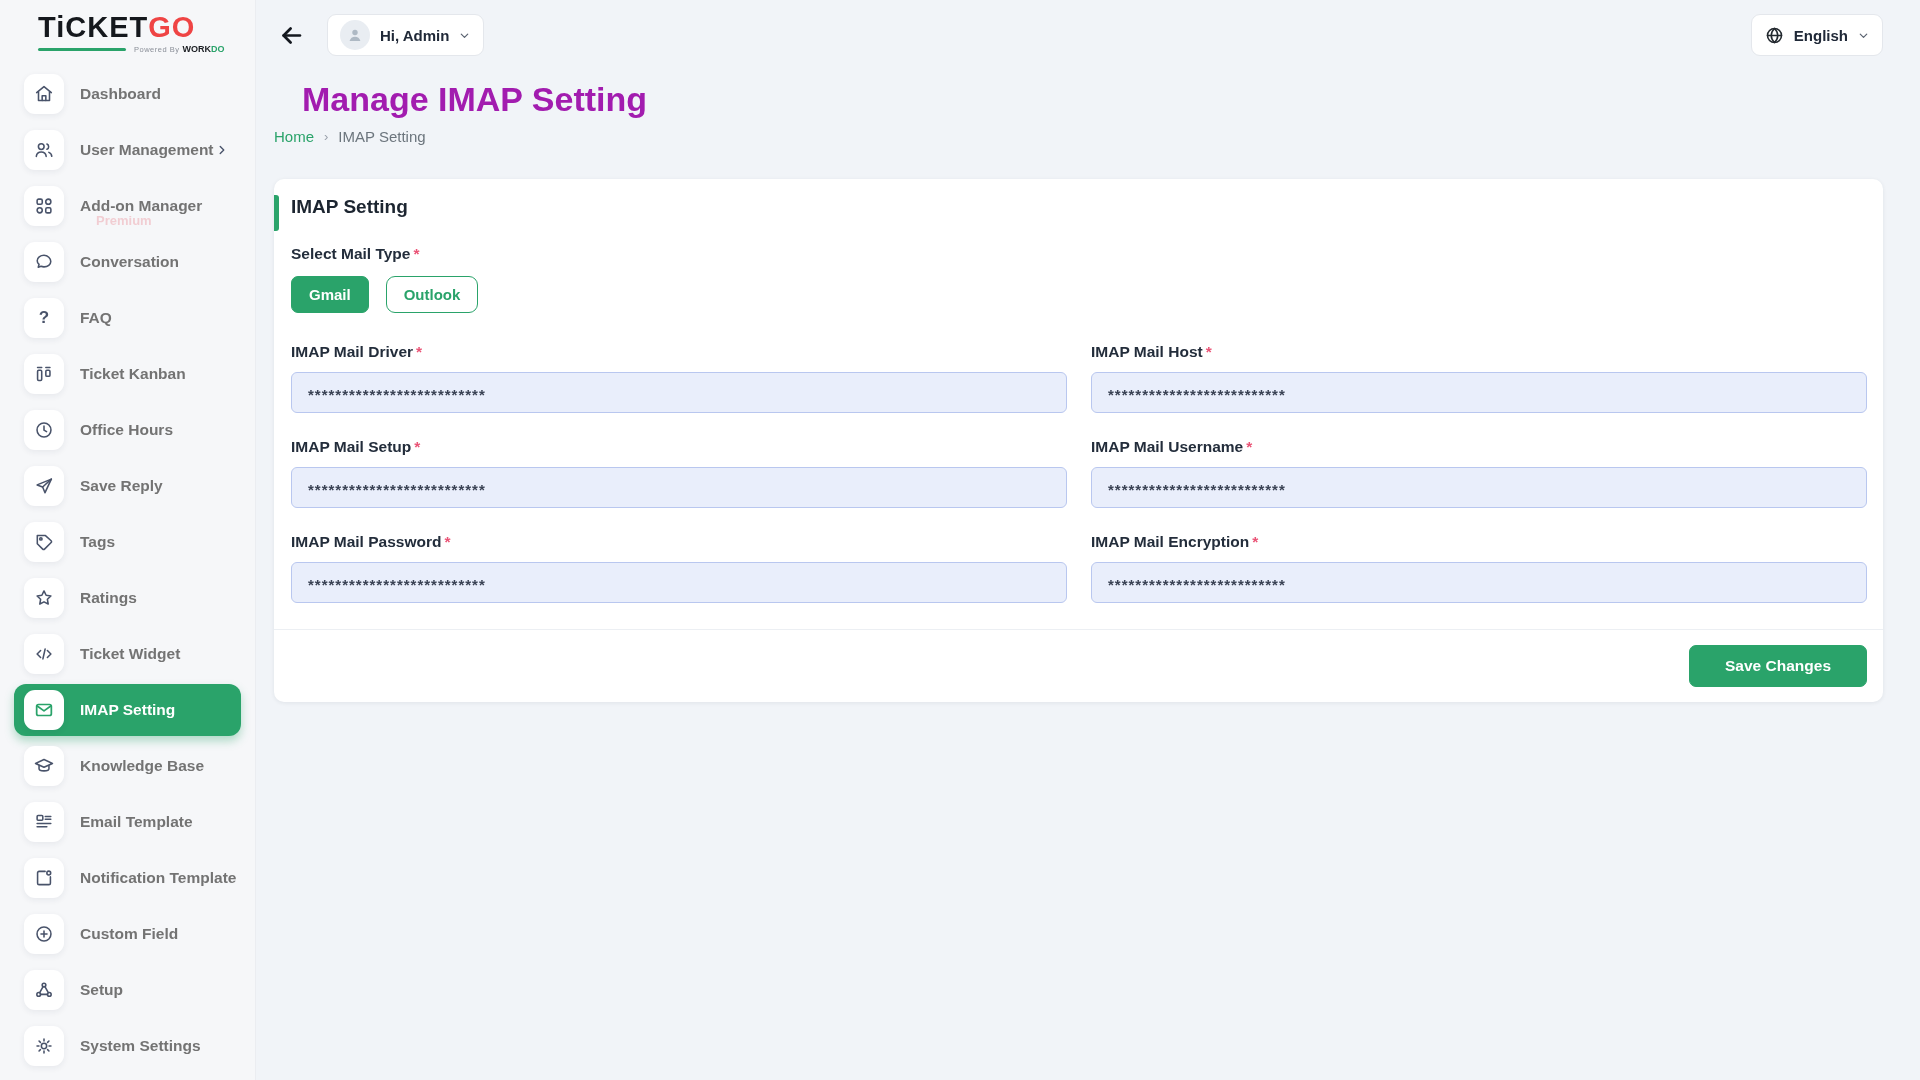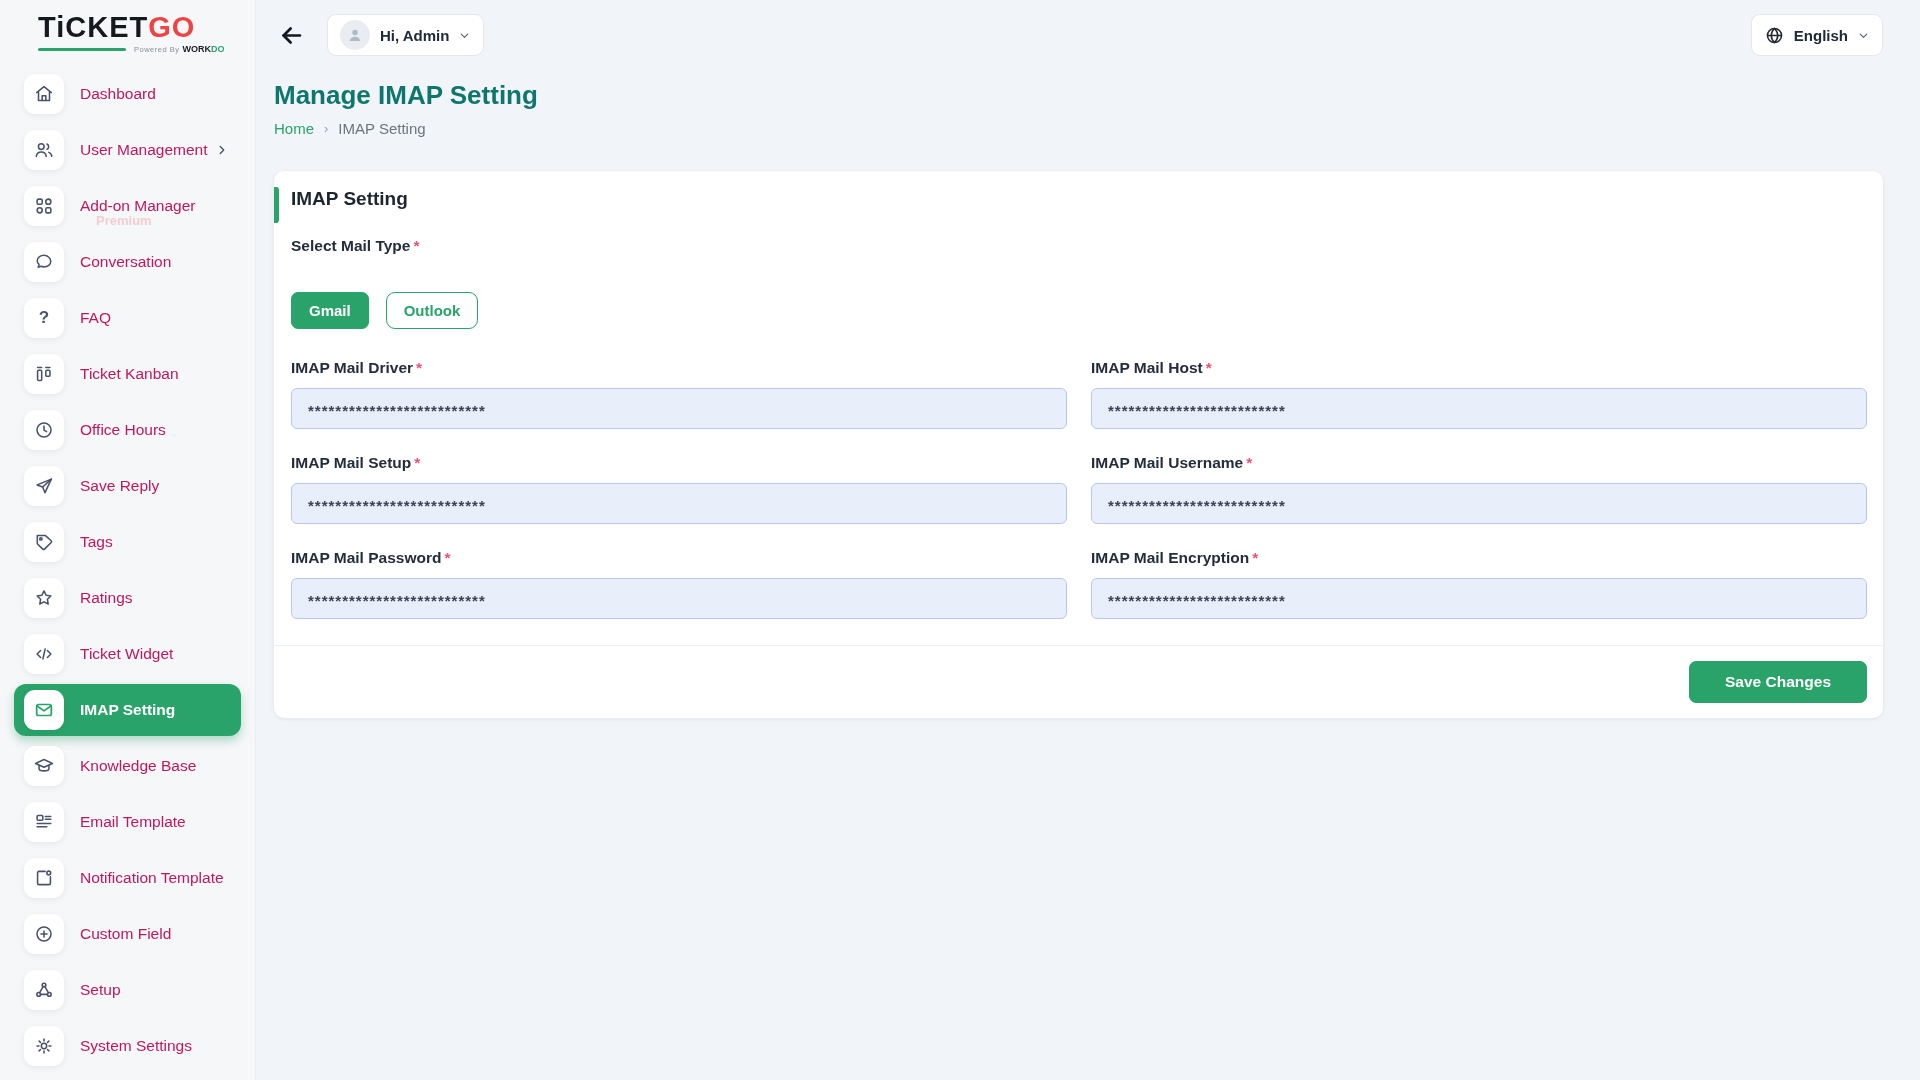--- a/index.html
+++ b/index.html
@@ -14,57 +14,57 @@
   .logo-green { color:#ef4444; }
   .logo-line2 { display:flex; align-items:center; margin-top:2px; }
   .logo-bar { width:88px; height:3px; background:#2aa36a; border-radius:2px; margin-right:8px; }
   .logo-powered { font-size:7.5px; color:#8a8f98; letter-spacing:.5px; }
   .logo-workdo-b { font-size:9px; font-weight:900; color:#1a1d22; margin-left:3px; }
   .logo-workdo-g { font-size:9px; font-weight:900; color:#2aa36a; }
 
   .nav { margin-top:14px; }
   .nav-item { display:flex; align-items:center; height:40px; margin:0 14px 16px 14px; padding-left:10px; cursor:pointer; position:relative; border-radius:12px; }
   .icon-box { width:40px; height:40px; min-width:40px; background:#ffffff; border-radius:11px; box-shadow:0 2px 6px rgba(30,45,70,.07); display:flex; align-items:center; justify-content:center; }
-  .nav-label { margin-left:16px; font-size:15.5px; font-weight:400; color:#be185d; white-space:nowrap; }
+  .nav-label { margin-left:16px; font-size:15.5px; font-weight:700; color:#737373; white-space:nowrap; }
   .nav-item.active { height:52px; margin-top:-6px; margin-bottom:10px; background:#2aa36a; box-shadow:0 5px 10px rgba(42,163,106,.35); }
   .nav-item.active .nav-label { color:#ffffff; font-weight:700; }
   .nav-chevron { margin-left:auto; margin-right:12px; display:flex; }
   .premium-badge { position:absolute; left:82px; top:27px; font-size:13px; font-weight:600; color:rgba(231,98,110,.28); }
   .q-glyph { font-size:17px; font-weight:700; color:#49536a; }
   svg.ic { stroke:#49536a; fill:none; stroke-width:1.7; stroke-linecap:round; stroke-linejoin:round; }
   .nav-item.active svg.ic { stroke:#2aa36a; }
 
   
   .main { flex:1; height:100%; padding:0 37px 0 18px; overflow:hidden; }
   .topbar { display:flex; align-items:center; margin-top:14px; }
   .back-btn { background:none; border:none; cursor:pointer; display:flex; align-items:center; padding:4px; margin-right:18px; }
   .chip { display:flex; align-items:center; background:#ffffff; border:1px solid #e4e7ec; border-radius:9px; height:42px; padding:0 12px; cursor:pointer; }
   .avatar { width:30px; height:30px; border-radius:50%; background:#e9edf2; display:flex; align-items:center; justify-content:center; margin-right:10px; }
   .chip-label { font-size:15px; font-weight:600; color:#202938; }
   .chev-dn { margin-left:9px; display:flex; }
   .spacer { flex:1; }
   .lang-chip .chip-label { margin-left:9px; }
 
-  .page-title { margin-top:24px; font-size:26px; font-weight:700; color:#0f766e; }
+  .page-title { margin-top:24px; font-size:34px; font-weight:700; color:#a21caf;margin-left:28px; }
   .breadcrumb { margin-top:9px; display:flex; align-items:center; font-size:15px; }
   .bc-home { color:#2aa36a; text-decoration:none; cursor:pointer; }
   .bc-sep { margin:0 10px; color:#9aa1ab; font-size:13px; }
   .bc-current { color:#6c757d; }
 
   
   .card { margin-top:34px; background:#ffffff; border-radius:10px; box-shadow:0 1px 4px rgba(21,34,50,.08); width:100%; max-width:1610px; }
   .card-header { position:relative; padding:17px 16px 13px 17px; }
   .card-accent { position:absolute; left:0; top:16px; width:5px; height:36px; background:#2aa36a; border-radius:0 3px 3px 0; }
   .card-title { font-size:19px; font-weight:700; color:#1c2530; }
   .card-subtitle { margin-top:7px; font-size:13px; color:#3b4248; }
   .card-body { padding:14px 16px 26px 17px; }
   .field-label { font-size:15.5px; font-weight:700; color:#232d3b; }
   .req { color:#ea5476; margin-left:3px; }
   .mail-type-btns { margin-top:13px; display:flex; gap:17px; }
-  .btn-mail { font-family:inherit; font-size:15px; font-weight:600; height:37px; padding:0 17px; border-radius:7px; cursor:pointer;margin-top:24px; }
+  .btn-mail { font-family:inherit; font-size:15px; font-weight:600; height:37px; padding:0 17px; border-radius:7px; cursor:pointer; }
   .btn-mail.selected { background:#2aa36a; border:1px solid #2aa36a; color:#ffffff; }
   .btn-mail.unselected { background:#ffffff; border:1.6px solid #2aa36a; color:#2aa36a; border-radius:9px; }
   .fields-grid { margin-top:30px; display:grid; grid-template-columns:repeat(2,1fr); column-gap:24px; row-gap:25px; }
   .field input { margin-top:11px; width:100%; height:41px; background:#e9eefb; border:1px solid #b9c7ef; border-radius:6px; padding:4px 16px 0 16px; font-family:inherit; font-size:15px; font-weight:700; letter-spacing:1px; color:#3a4254; outline:none; }
   .card-footer { border-top:1px solid #eceff3; padding:15px 16px; display:flex; justify-content:flex-end; }
   .btn-save { font-family:inherit; background:#2aa36a; border:1px solid #2aa36a; color:#ffffff; font-size:15.5px; font-weight:600; height:42px; padding:0 35px; border-radius:7px; cursor:pointer; }
 </style>
 </head>
 <body>
 

